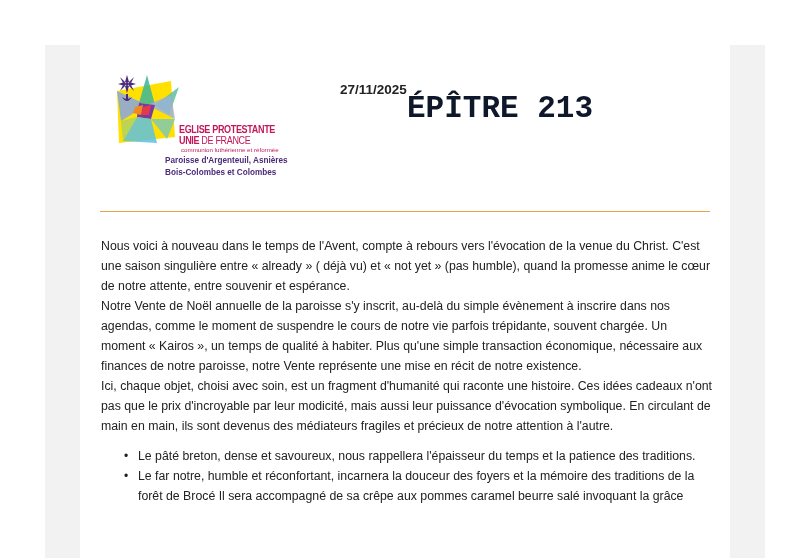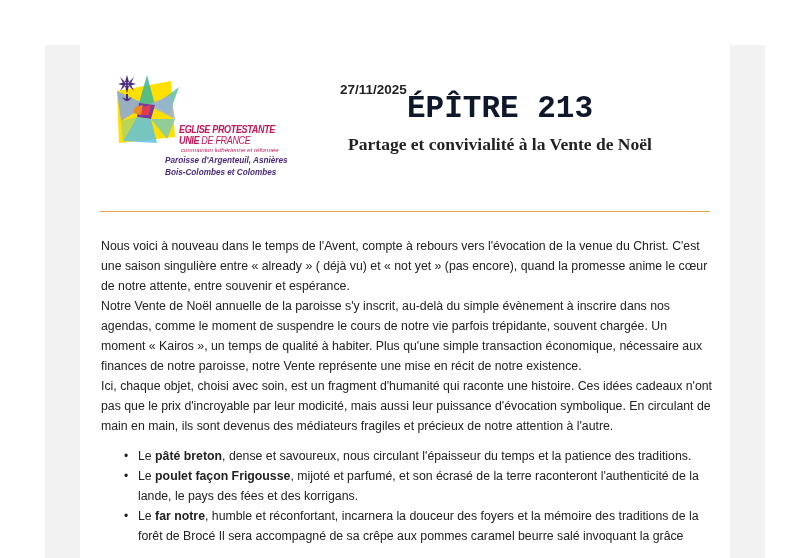--- a/index.html
+++ b/index.html
@@ -7,42 +7,42 @@
     body { position: relative; font-family: "Liberation Sans", sans-serif; color: #222222; }
 
     .side-panel { position: absolute; top: 45px; height: 520px; width: 35px; background: #f2f2f2; }
     .side-left { left: 45px; }
     .side-right { left: 730px; }
 
     .page { position: absolute; left: 80px; top: 45px; width: 650px; height: 520px; background: #ffffff; }
 
     .header { position: absolute; left: 0; top: 0; width: 650px; height: 170px; }
 
-    .logo { position: absolute; left: 37px; top: 30px; width: 160px; height: 110px; font-style: italic; }
+    .logo { position: absolute; left: 37px; top: 30px; width: 160px; height: 110px; }
     .logo svg { position: absolute; left: 0; top: 0; }
     .logo-text-1 { position: absolute; left: 62px; top: 48px; font-family: "Liberation Sans", sans-serif; font-weight: bold; font-size: 10.5px; color: #c2185b; letter-spacing: -0.4px; white-space: nowrap; transform: scaleX(0.86); transform-origin: left; }
     .logo-text-2 { position: absolute; left: 62px; top: 59px; font-family: "Liberation Sans", sans-serif; font-size: 10.5px; color: #c2185b; letter-spacing: -0.4px; white-space: nowrap; transform: scaleX(0.86); transform-origin: left; }
     .logo-text-2 b { font-weight: bold; }
     .logo-text-3 { position: absolute; left: 64px; top: 71px; font-size: 6.2px; color: #c2185b; white-space: nowrap; }
     .logo-text-4 { position: absolute; left: 48px; top: 80px; font-weight: bold; font-size: 9.3px; color: #4a2a7a; white-space: nowrap; transform: scaleX(0.88); transform-origin: left; }
     .logo-text-5 { position: absolute; left: 48px; top: 92px; font-weight: bold; font-size: 9.3px; color: #4a2a7a; white-space: nowrap; transform: scaleX(0.88); transform-origin: left; }
     .cross { position: absolute; left: 2px; top: 77px; }
 
     .date { position: absolute; left: 260px; top: 37px; width: 320px; text-align: left; font-weight: bold; font-size: 13.5px; color: #222222; }
     .title { position: absolute; left: 220px; top: 46px; width: 400px; text-align: center; font-family: Liberation Mono, monospace; font-weight: bold; font-size: 31px; color: #0f172a; }
     .subtitle { position: absolute; left: 220px; top: 89px; width: 400px; text-align: center; font-family: "Liberation Serif", serif; font-weight: bold; font-size: 17.5px; color: #222222; }
 
     .divider { position: absolute; left: 20px; top: 166px; width: 610px; height: 1px; background: #e8a24a; }
 
     .body-text { position: absolute; left: 21px; top: 191px; width: 612px; font-size: 12.3px; line-height: 20px; color: #222222; }
     .body-text p { margin: 0; }
     .body-text ul { margin: 10px 0 0 0; padding-left: 37px; list-style: none; }
     .body-text li { position: relative; }
     .body-text li::before { content: "•"; position: absolute; left: -14px; top: 0; font-size: 12px; }
-    .body-text b { font-weight: bold; }
+    .body-text b { font-weight: normal; }
   </style>
 </head>
 <body>
 
 <div class="side-panel side-left"></div>
 <div class="side-panel side-right"></div>
 
 <div class="page">
   <div class="header">
 
@@ -77,28 +77,26 @@
           <rect x="9" y="19" width="2" height="6"></rect>
           <path d="M5,22 Q10,30 15,22 Q10,26 5,22 Z"></path>
         </g>
       </svg>
       <div class="logo-text-4">Paroisse d'Argenteuil, Asnières</div>
       <div class="logo-text-5">Bois-Colombes et Colombes</div>
     </div>
 
     <div class="date">27/11/2025</div>
     <div class="title">ÉPÎTRE 213</div>
-    <div class="subtitle">Partage et convivialité à la Vente de Noël</div>
   </div>
 
   <div class="divider"></div>
 
   <div class="body-text">
-    <p>Nous voici à nouveau dans le temps de l'Avent, compte à rebours vers l'évocation de la venue du Christ. C'est une saison singulière entre « already » ( déjà vu) et « not yet » (pas encore), quand la promesse anime le cœur de notre attente, entre souvenir et espérance.</p>
+    <p>Nous voici à nouveau dans le temps de l'Avent, compte à rebours vers l'évocation de la venue du Christ. C'est une saison singulière entre « already » ( déjà vu) et « not yet » (pas humble), quand la promesse anime le cœur de notre attente, entre souvenir et espérance.</p>
     <p>Notre Vente de Noël annuelle de la paroisse s'y inscrit, au-delà du simple évènement à inscrire dans nos agendas, comme le moment de suspendre le cours de notre vie parfois trépidante, souvent chargée. Un moment « Kairos », un temps de qualité à habiter. Plus qu'une simple transaction économique, nécessaire aux finances de notre paroisse, notre Vente représente une mise en récit de notre existence.</p>
     <p>Ici, chaque objet, choisi avec soin, est un fragment d'humanité qui raconte une histoire. Ces idées cadeaux n'ont pas que le prix d'incroyable par leur modicité, mais aussi leur puissance d'évocation symbolique. En circulant de main en main, ils sont devenus des médiateurs fragiles et précieux de notre attention à l'autre.</p>
     <ul>
-      <li><span>Le </span><b>pâté breton</b><span>, dense et savoureux, nous circulant l'épaisseur du temps et la patience des traditions.</span></li>
-      <li><span>Le </span><b>poulet façon Frigousse</b><span>, mijoté et parfumé, et son écrasé de la terre raconteront l'authenticité de la lande, le pays des fées et des korrigans.</span></li>
+      <li><span>Le </span><b>pâté breton</b><span>, dense et savoureux, nous rappellera l'épaisseur du temps et la patience des traditions.</span></li>
       <li><span>Le </span><b>far notre</b><span>, humble et réconfortant, incarnera la douceur des foyers et la mémoire des traditions de la forêt de Brocé Il sera accompagné de sa crêpe aux pommes caramel beurre salé invoquant la grâce</span></li>
     </ul>
   </div>
 </div>
 
 </body></html>

